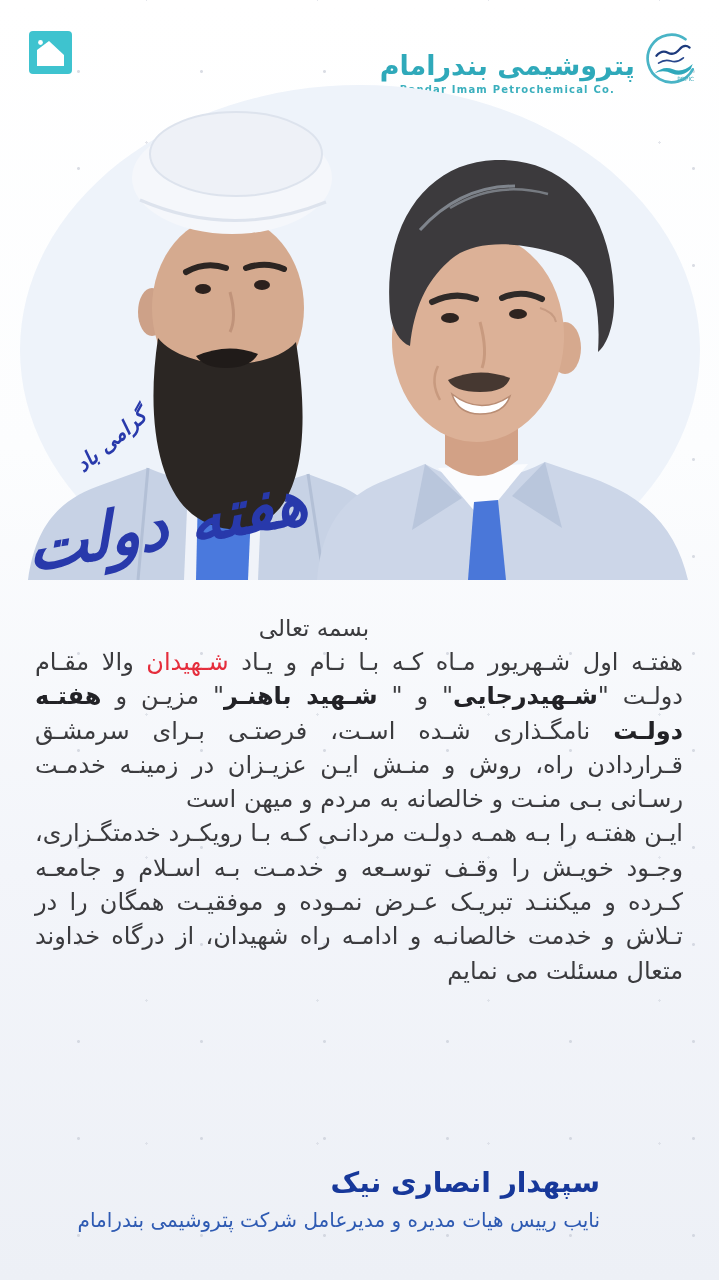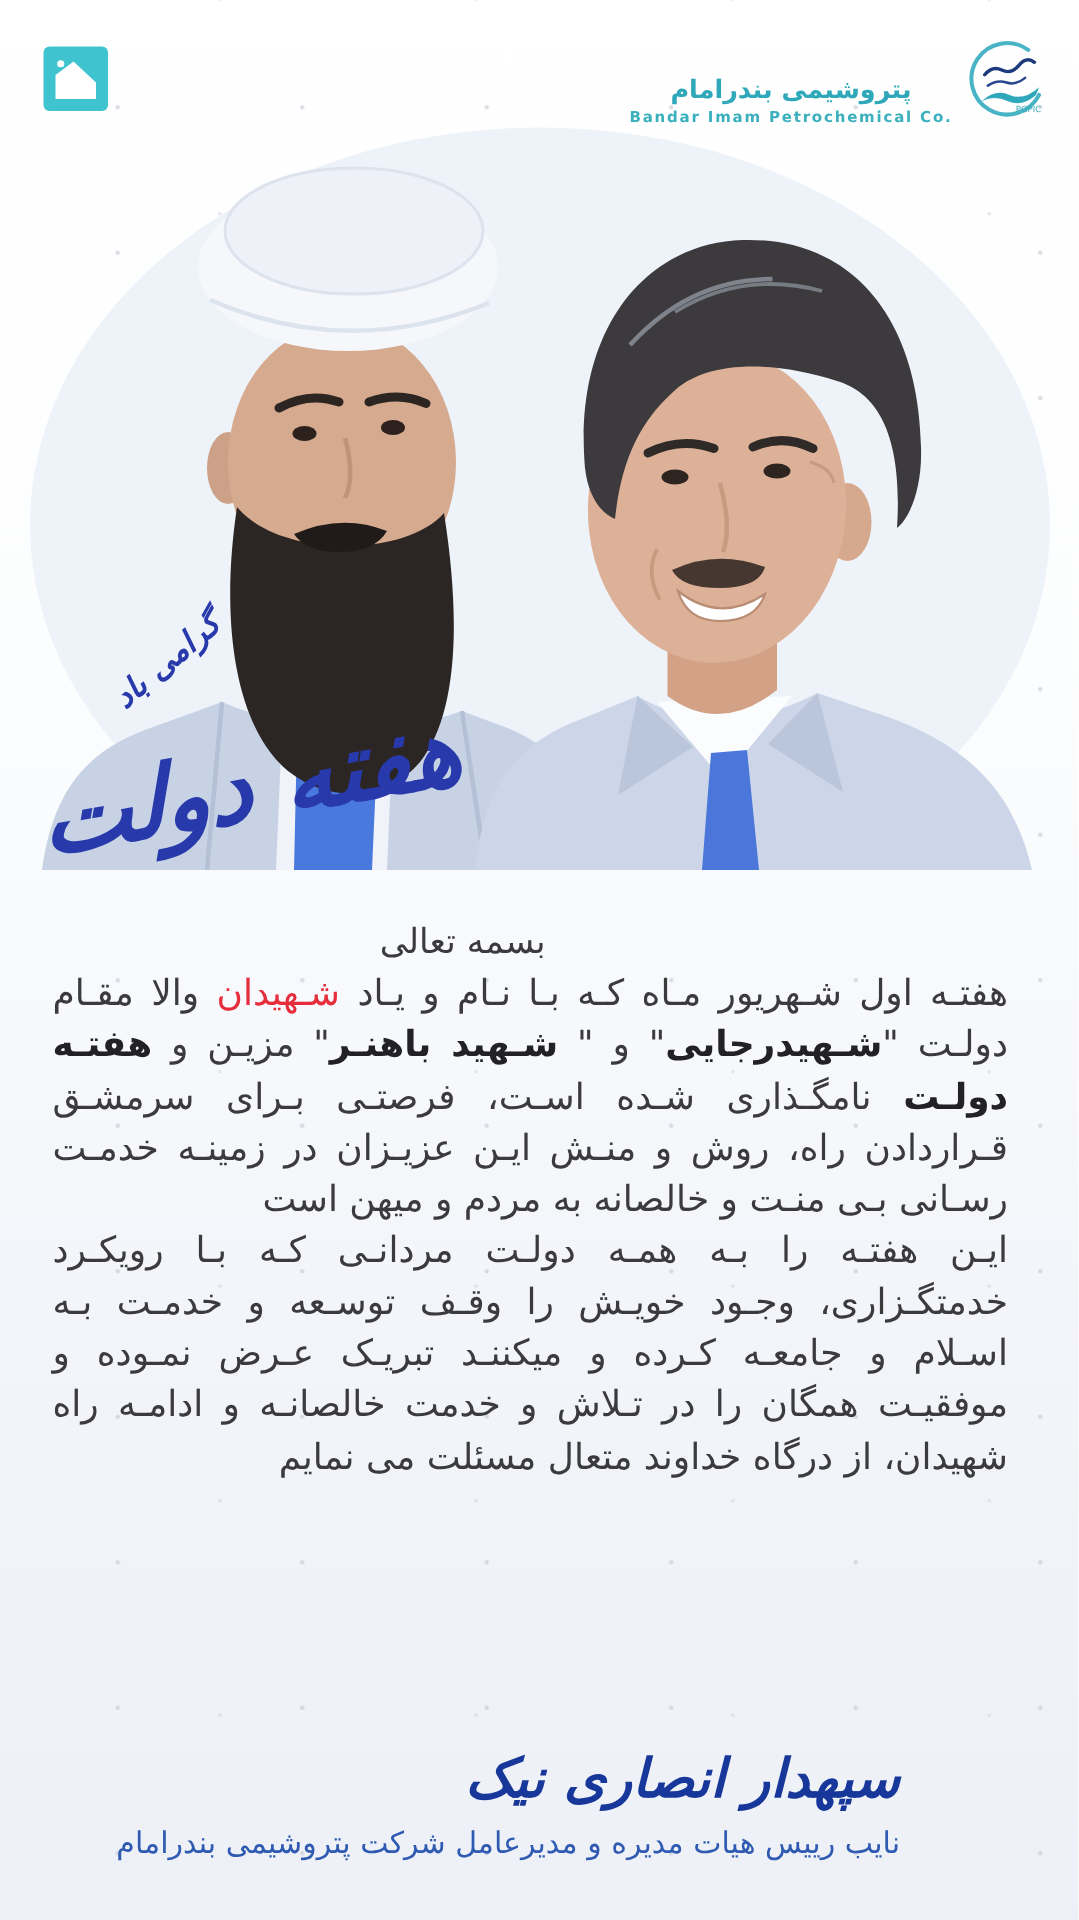--- a/index.html
+++ b/index.html
@@ -13,51 +13,51 @@
     background-image:
       radial-gradient(circle,#c3c8d3 1.2px, transparent 1.7px),
       radial-gradient(circle,#d3d7e0 1px, transparent 1.4px);
     background-size:123px 97px, 171px 143px;
     background-position:17px 23px, 61px 71px;
   }
   
   .app-icon { position:absolute; top:30px; left:28px; width:45px; height:45px; }
   .brand { position:absolute; top:26px; right:18px; display:flex; align-items:center; gap:8px; }
   .brand-text { display:flex; flex-direction:column; align-items:center; }
-  .brand-fa { font-size:17px; font-weight:700; color:#2fa9ba; letter-spacing:-1px; direction:rtl;margin-top:24px; }
+  .brand-fa { font-size:27px; font-weight:700; color:#2fa9ba; letter-spacing:-1px; direction:rtl;margin-top:24px; }
   .brand-en { font-size:10px; font-weight:700; color:#3aafbd; letter-spacing:1.2px; margin-top:3px; }
   .emblem { width:58px; height:58px; }
   
   .hero { position:absolute; top:50px; left:0; width:719px; height:530px; }
   
   .callig { position:absolute; left:10px; top:420px; width:370px; height:180px; transform:rotate(-10deg); }
   .callig-main {
     position:absolute; left:14px; top:62px; white-space:nowrap;
     font-family:"DejaVu Serif", serif; font-style:italic; font-weight:700;
     font-size:64px; letter-spacing:-2px; transform:skewX(-6deg);
     direction:rtl;
   }
   .callig-sub {
     position:absolute; left:72px; top:-6px; white-space:nowrap;
     font-family:"DejaVu Serif", serif; font-style:italic; font-weight:700;
     font-size:21px; transform:rotate(-30deg); direction:rtl;
   }
   
   .content {
-    position:absolute; left:35px; right:47px; top:612px;
+    position:absolute; left:35px; right:36px; top:612px;
     direction:rtl; text-align:justify;
     color:#3b3b3e; font-size:24px; line-height:1.43;
   }
   .bismillah { text-align:center; font-size:23px; margin:0 0 10px 0; transform:translateX(-45px); }
   .content p { margin:0; }
   .b { font-weight:700; color:#222226; }
   .red { font-weight:400; }
   
   .signature { position:absolute; right:119px; top:1166px; direction:rtl; text-align:right; }
-  .sig-name { font-size:36px; font-weight:700;font-style:italic; }
+  .sig-name { font-size:28px; font-weight:700; }
   .sig-title { font-size:20px; margin-top:9px;text-align:center; }
 </style>
 </head>
 <body>
 
 <div class="page">
   <div class="dots"></div>
 
   <div class="app-icon">
     <svg viewBox="0 0 45 45" width="45" height="45">

